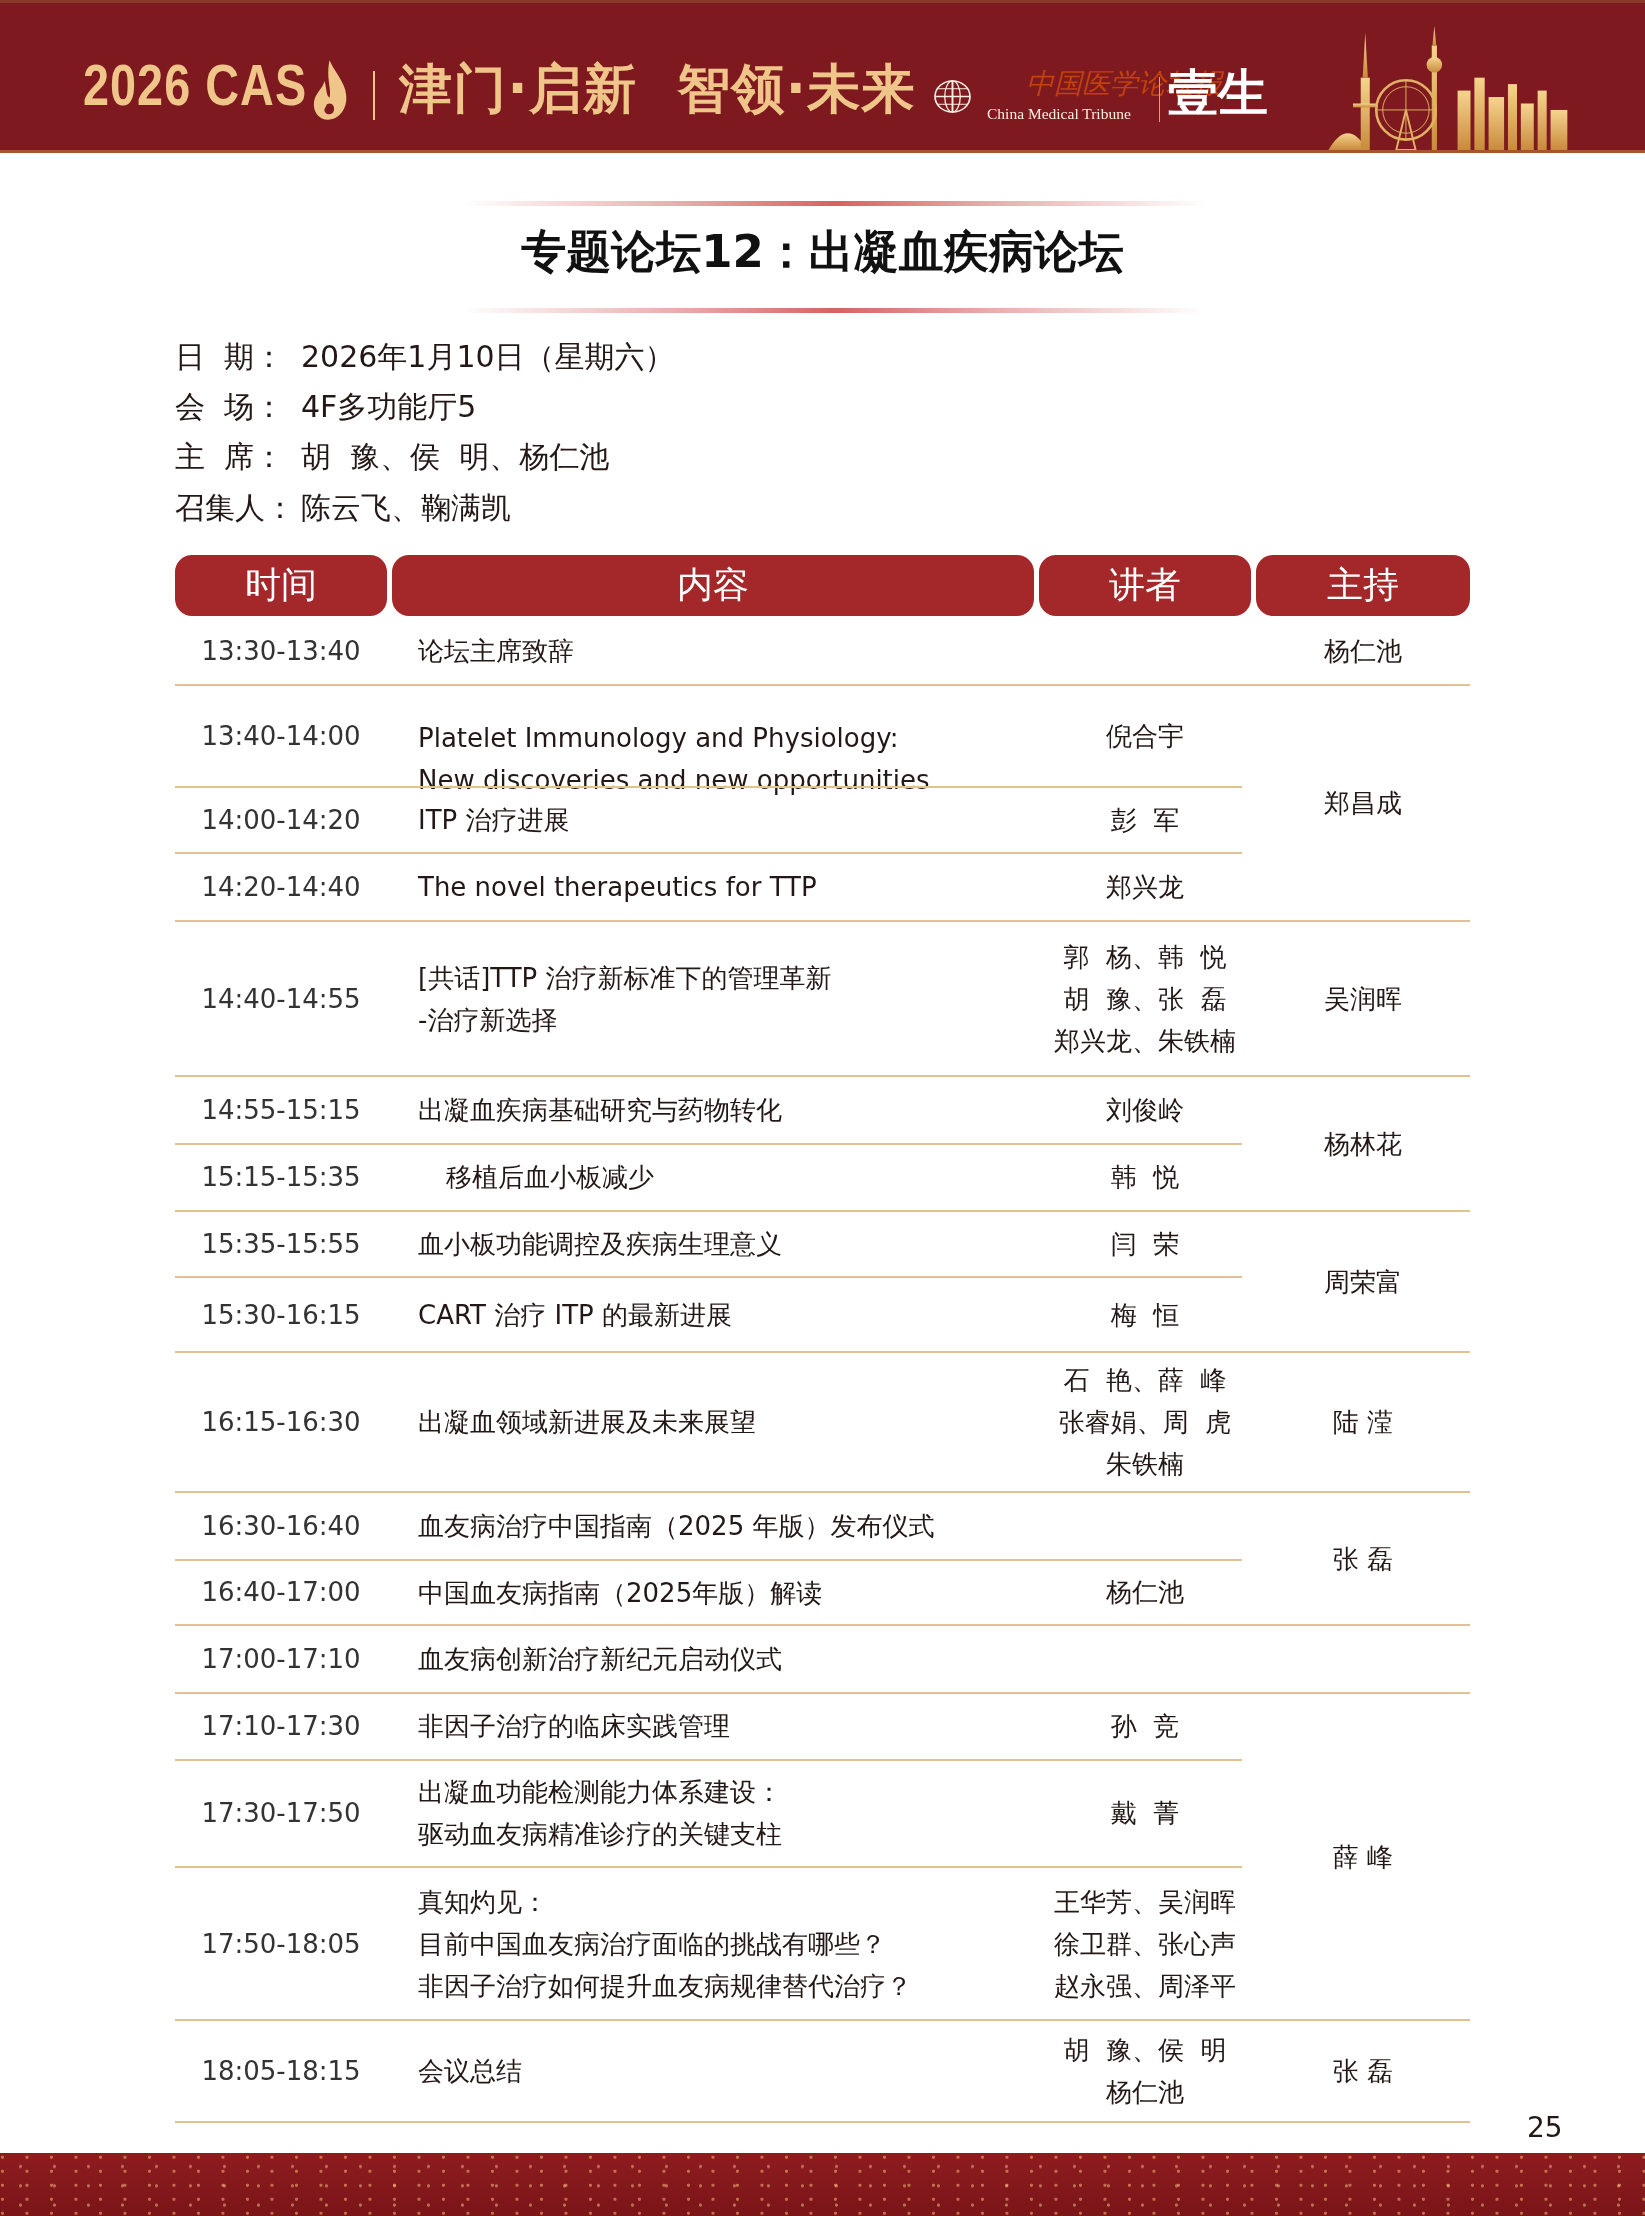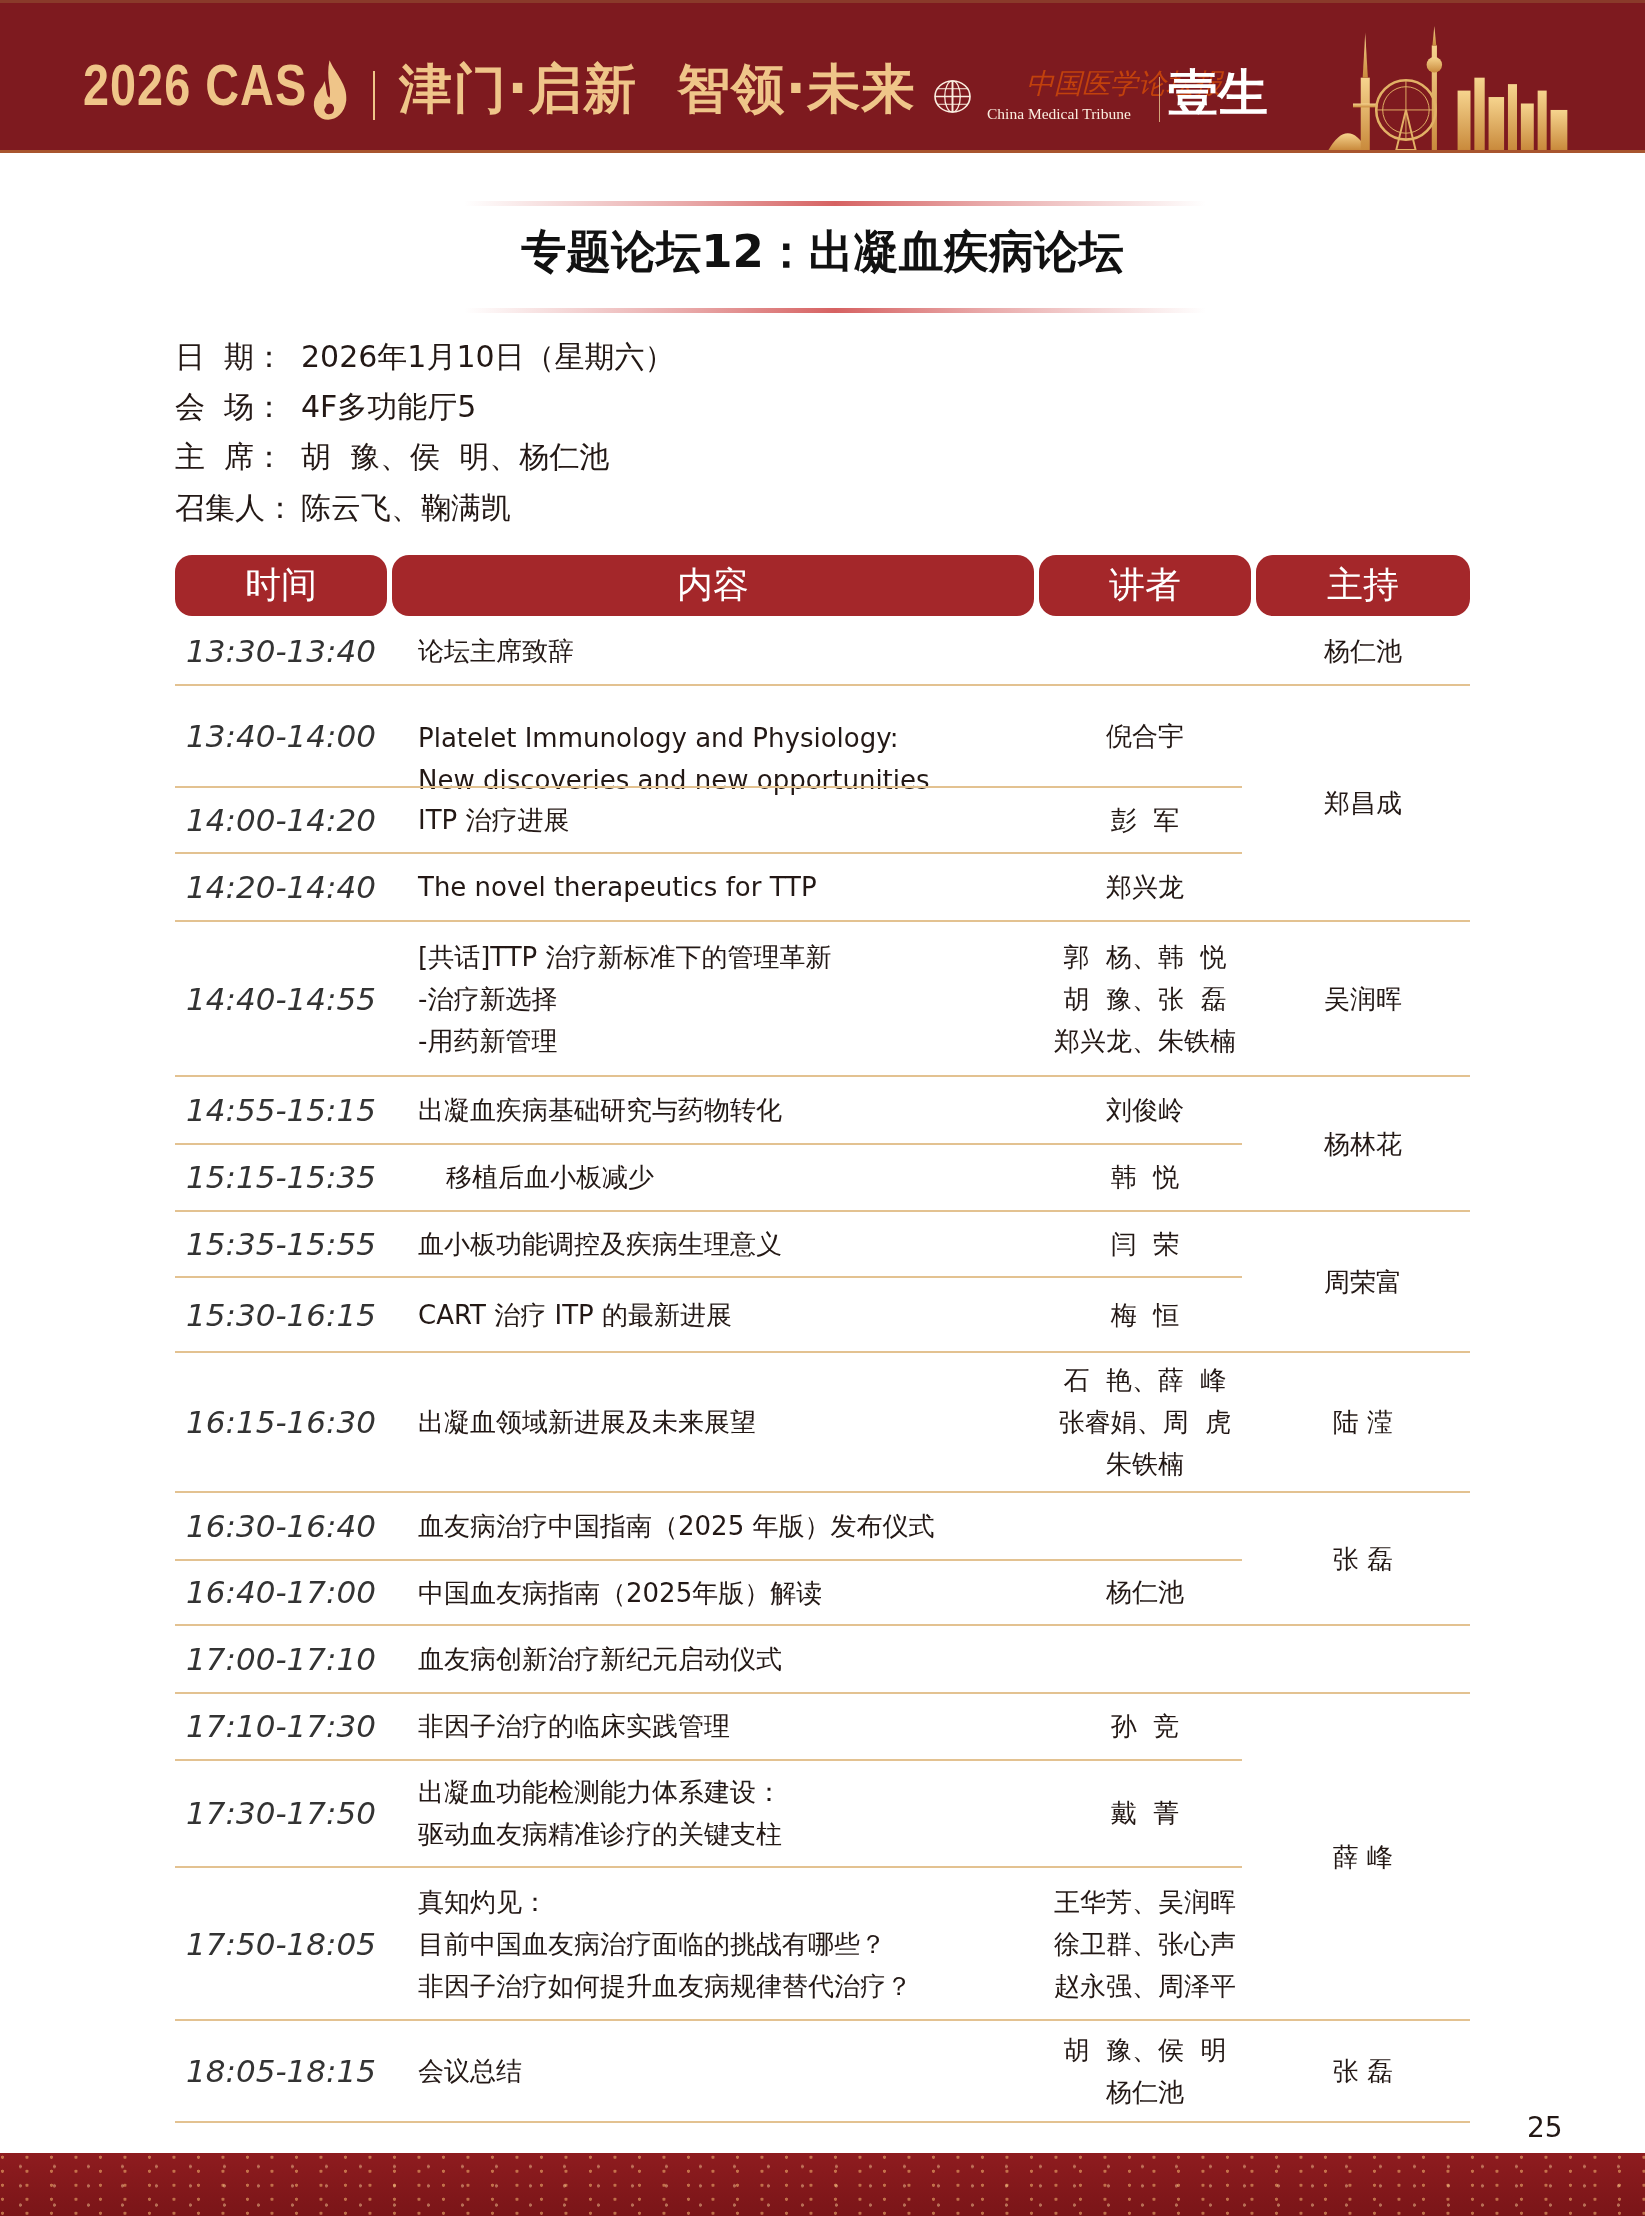--- a/index.html
+++ b/index.html
@@ -30,21 +30,21 @@
   
   .info-row { position:absolute; left:175px; font-size:30px; line-height:1; color:#231815; white-space:pre; }
   .info-label { display:inline-block; width:126px; }
 
   
   .th { position:absolute; top:555px; height:61px; background:#a4272a; border-radius:17px; color:#fff;
         font-size:36px; display:flex; align-items:center; justify-content:center; }
 
   
   .cell { position:absolute; display:flex; align-items:center; font-size:26px; line-height:42px; color:#231815; }
-  .c-time { left:175px; width:212px; justify-content:center; font-size:31px; color:#333;font-style:italic; }
+  .c-time { left:175px; width:212px; justify-content:center; font-size:26px; color:#333; }
   .c-content { left:418px; width:619px; justify-content:flex-start; }
   .c-speaker { left:1032px; width:226px; justify-content:center; text-align:center; }
   .c-host { left:1256px; width:214px; justify-content:center; text-align:center; }
   .lines { display:flex; flex-direction:column; }
   .c-speaker .lines { align-items:center; }
   .line { white-space:pre; display:block; }
   .divider { position:absolute; height:1.9px; background:#e3c291; }
 
   .page-num { position:absolute; left:1527px; top:2111px; font-size:28px; color:#231815; }
   .footer { position:absolute; left:0; top:2153px; width:1645px; height:63px;
@@ -176,21 +176,20 @@
     </div>
 </div>
 <div class="divider" style="left:175px;width:1295px;top:920px;"></div>
 
 <div>
   <div class="cell c-time" style="top:921px;height:155px;">14:40-14:55</div>
   <div class="cell c-content" style="top:921px;height:155px;">
       <div class="lines">
         <span class="line">[共话]TTP 治疗新标准下的管理革新</span>
         <span class="line">-治疗新选择</span>
-        <span class="line">-用药新管理</span>
       </div>
     </div>
   <div class="cell c-speaker" style="top:921px;height:155px;">
       <div class="lines">
         <span class="line">郭  杨、韩  悦</span>
         <span class="line">胡  豫、张  磊</span>
         <span class="line">郑兴龙、朱铁楠</span>
       </div>
     </div>
 </div>

